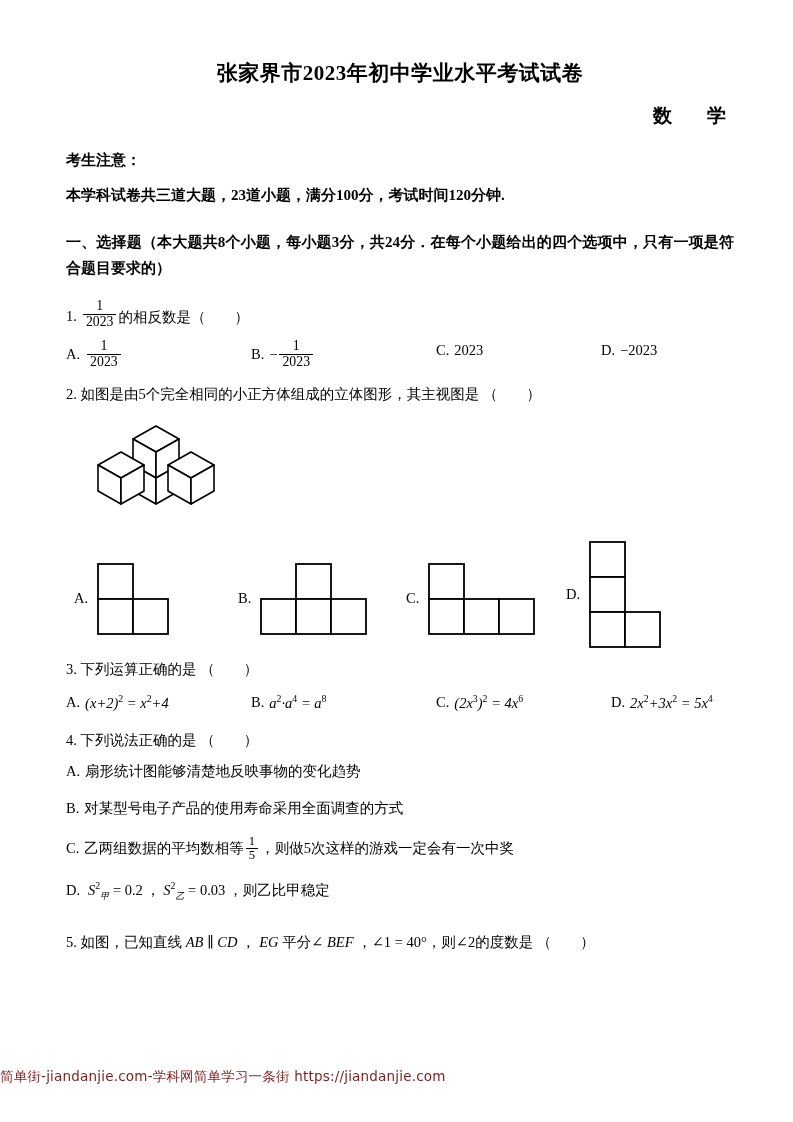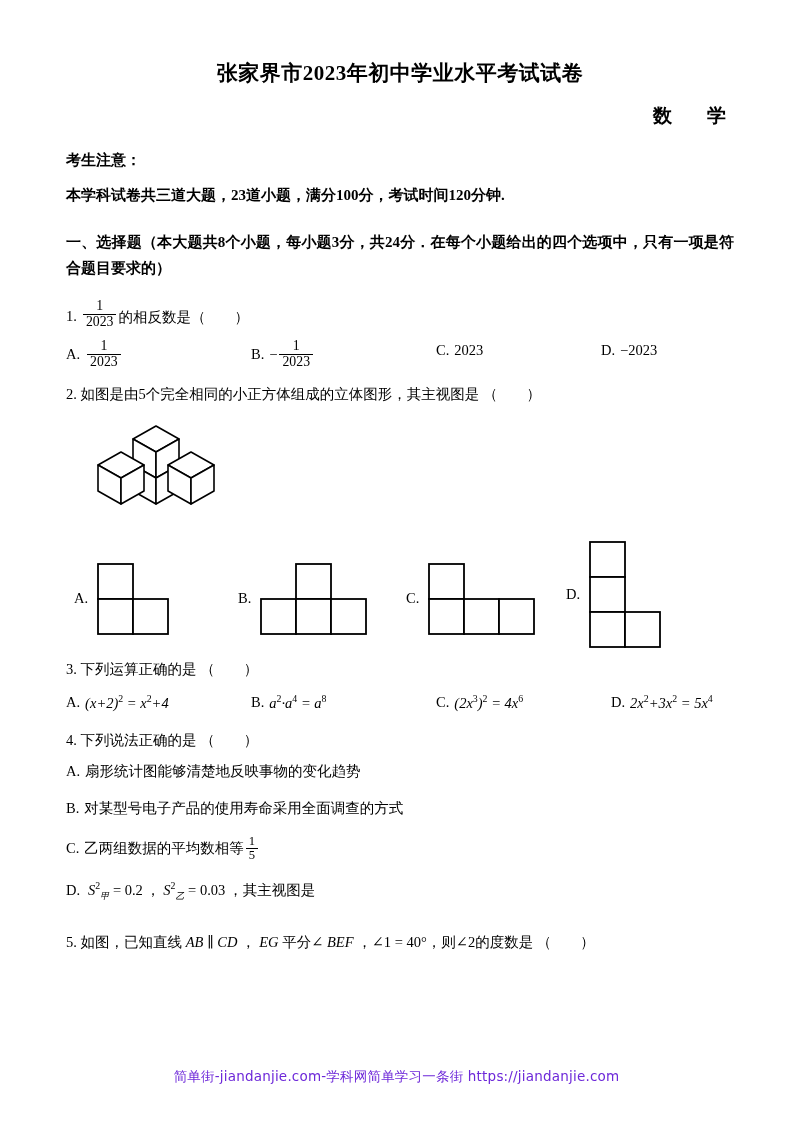--- a/index.html
+++ b/index.html
@@ -152,23 +152,22 @@
     margin-right: 8px;
   }
   .sq-grid { display: block; }
 
   
   .footer {
     position: absolute;
     left: 0;
     top: 1068px;
     width: 793px;
-    text-align: center;
     font-size: 13.5px;
-    color: #6d28d9;
+    color: #7f1d1d;
     font-family: "DejaVu Sans", "Liberation Sans", sans-serif;
     letter-spacing: 0.2px;
   }
 </style>
 </head>
 <body>
 
 <div class="page">
   <div class="content">
 
@@ -341,33 +340,34 @@
           <span class="opt-lbl">B.</span>
           <span>对某型号电子产品的使用寿命采用全面调查的方式</span>
         </div>
         <div class="opt" style="margin-top:12px">
           <span class="opt-lbl">C.</span>
           <span>乙两组数据的平均数相等</span>
           <span class="frac frac-sm">
             <span class="num">1</span>
             <span class="den">5</span>
           </span>
+          <span>，则做5次这样的游戏一定会有一次中奖</span>
         </div>
         <div class="opt" style="margin-top:14px">
           <span class="opt-lbl">D.</span>
           <span class="mi" style="margin:0 3px;">
             <i>S</i><sup class="exp">2</sup><sub class="sb">甲</sub>
             <span style="font-style:normal">= 0.2</span>
           </span>
           <span>，</span>
           <span class="mi" style="margin:0 3px;">
             <i>S</i><sup class="exp">2</sup><sub class="sb">乙</sub>
             <span style="font-style:normal">= 0.03</span>
           </span>
-          <span>，其主视图是</span>
+          <span>，则乙比甲稳定</span>
         </div>
       </div>
     </div>
 
     <div class="q">
       <div class="q-stem" style="margin-top:26px">
         <span class="q-num">5.</span>
         <span>如图，已知直线</span>
         <span class="mi">AB</span>
         <span>∥</span>

